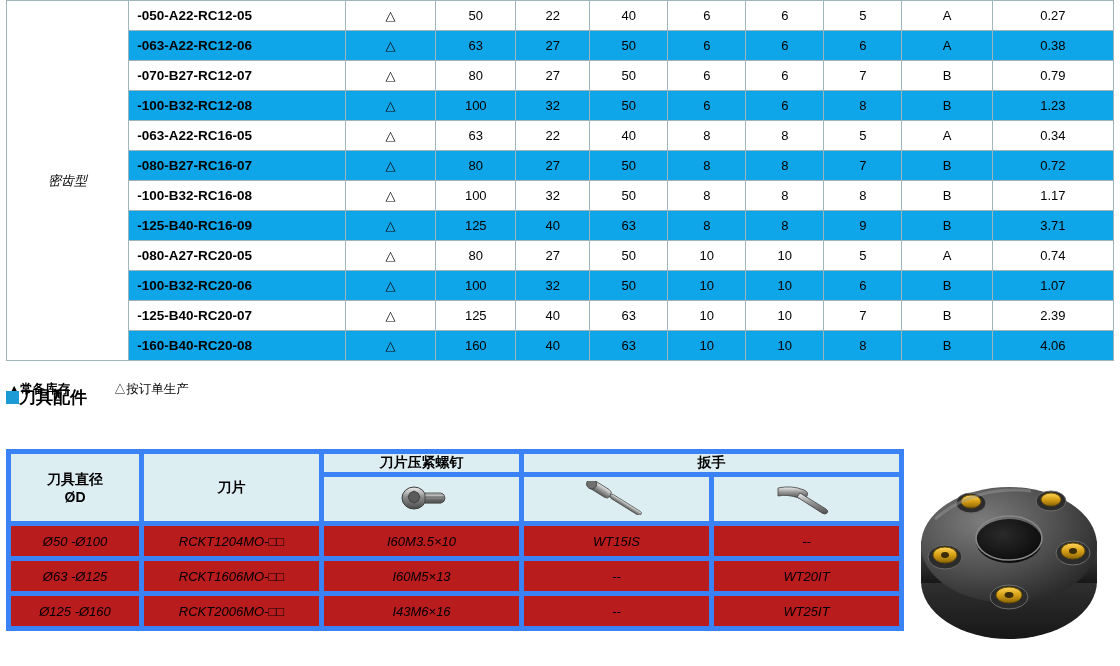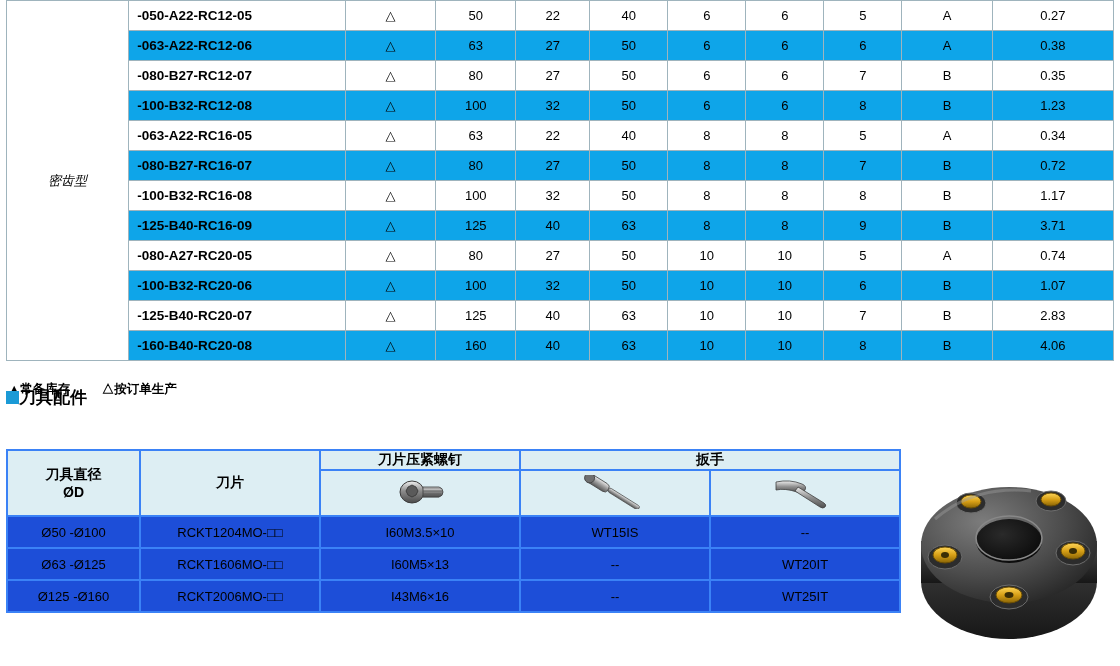--- a/index.html
+++ b/index.html
@@ -62,21 +62,21 @@
 
   
   .legend {
     position: absolute;
     left: 8px;
     top: 381px;
     font-size: 12.5px;
     font-weight: bold;
     white-space: nowrap;
   }
-  .legend .l2 { margin-left: 28px; font-weight: bold; }
+  .legend .l2 { margin-left: 40px; font-weight: normal; }
 
   
   .section-head {
     position: absolute;
     left: 6px;
     top: 386px;
     font-size: 17px;
     font-weight: bold;
     display: flex;
     align-items: center;
@@ -95,34 +95,35 @@
     left: 6px;
     top: 449px;
     width: 1108px;
   }
   table.acc {
     border-collapse: collapse;
     table-layout: fixed;
     width: 893px;
   }
   table.acc td, table.acc th {
-    border: 2px solid #3b82f6;
+    border: 5px solid #3b82f6;
     text-align: center;
     vertical-align: middle;
     font-size: 13px;
     padding: 0;
   }
   table.acc th {
     background: #ddeef3;
     font-weight: bold;
     font-size: 14px;
   }
   table.acc td.body {
     height: 30px;
-    background: #1d4ed8;
+    background: #b91c1c;
+    font-style: italic;
   }
   .icon-row td {
     height: 44px;
     background: #ddeef3;
   }
 
   
   .ico { display: inline-block; vertical-align: middle; }
 
   
@@ -173,30 +174,30 @@
           <td>63</td>
           <td>27</td>
           <td>50</td>
           <td>6</td>
           <td>6</td>
           <td>6</td>
           <td>A</td>
           <td>0.38</td>
         </tr>
         <tr>
-          <td class="desig">-080-B27-RC12-07</td>
+          <td class="desig">-070-B27-RC12-07</td>
           <td class="tri">△</td>
           <td>80</td>
           <td>27</td>
           <td>50</td>
           <td>6</td>
           <td>6</td>
           <td>7</td>
           <td>B</td>
-          <td>0.35</td>
+          <td>0.79</td>
         </tr>
         <tr class="alt">
           <td class="desig">-100-B32-RC12-08</td>
           <td class="tri">△</td>
           <td>100</td>
           <td>32</td>
           <td>50</td>
           <td>6</td>
           <td>6</td>
           <td>8</td>
@@ -278,21 +279,21 @@
         <tr>
           <td class="desig">-125-B40-RC20-07</td>
           <td class="tri">△</td>
           <td>125</td>
           <td>40</td>
           <td>63</td>
           <td>10</td>
           <td>10</td>
           <td>7</td>
           <td>B</td>
-          <td>2.83</td>
+          <td>2.39</td>
         </tr>
         <tr class="alt">
           <td class="desig">-160-B40-RC20-08</td>
           <td class="tri">△</td>
           <td>160</td>
           <td>40</td>
           <td>63</td>
           <td>10</td>
           <td>10</td>
           <td>8</td>

